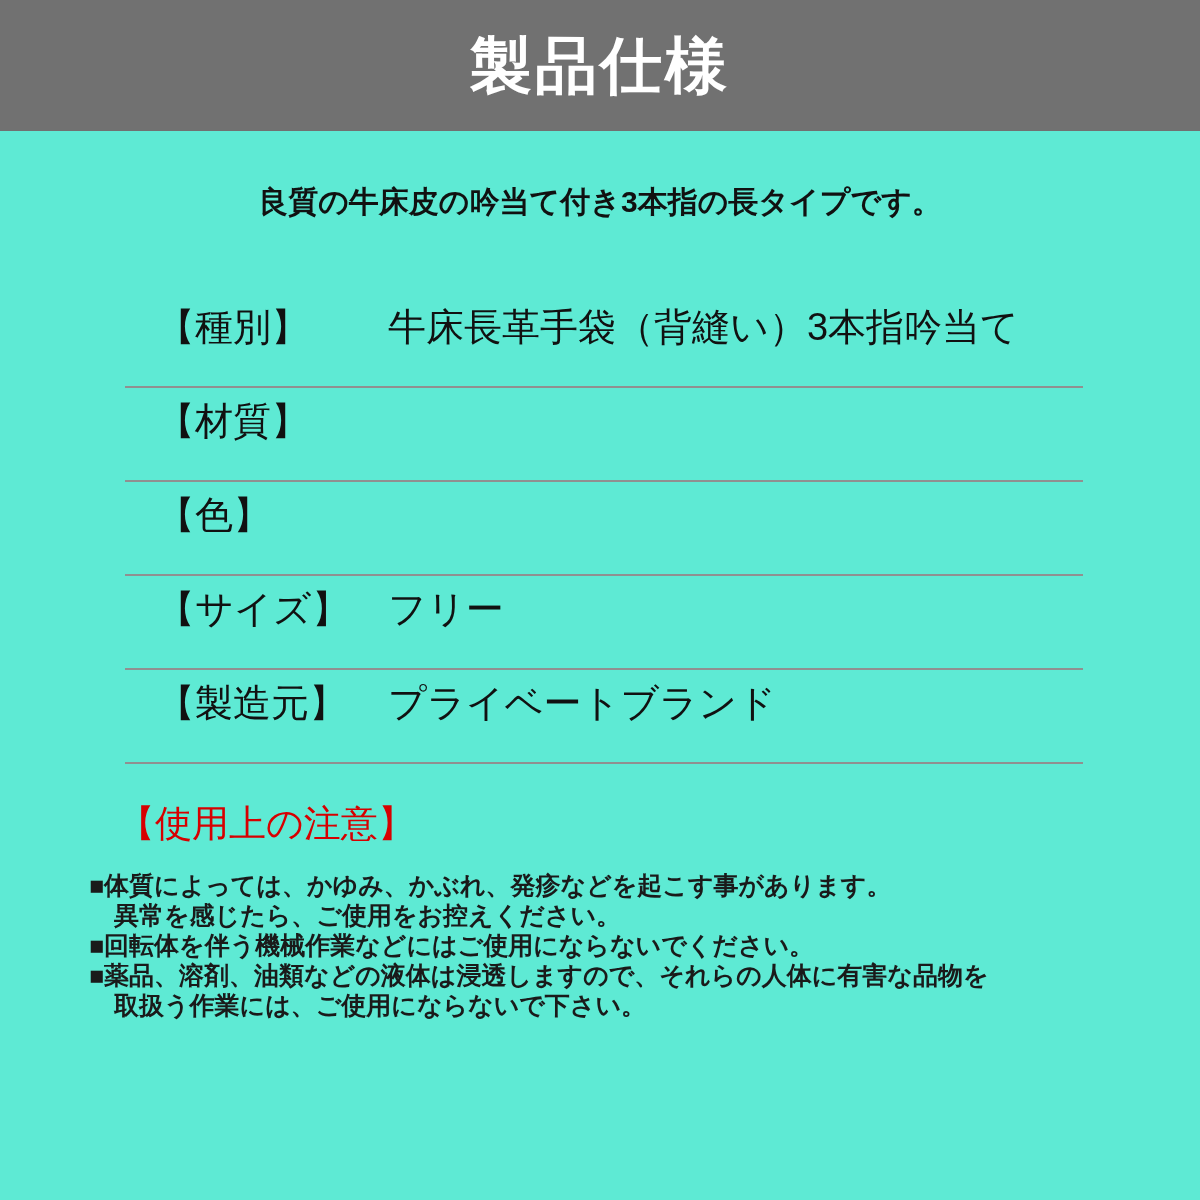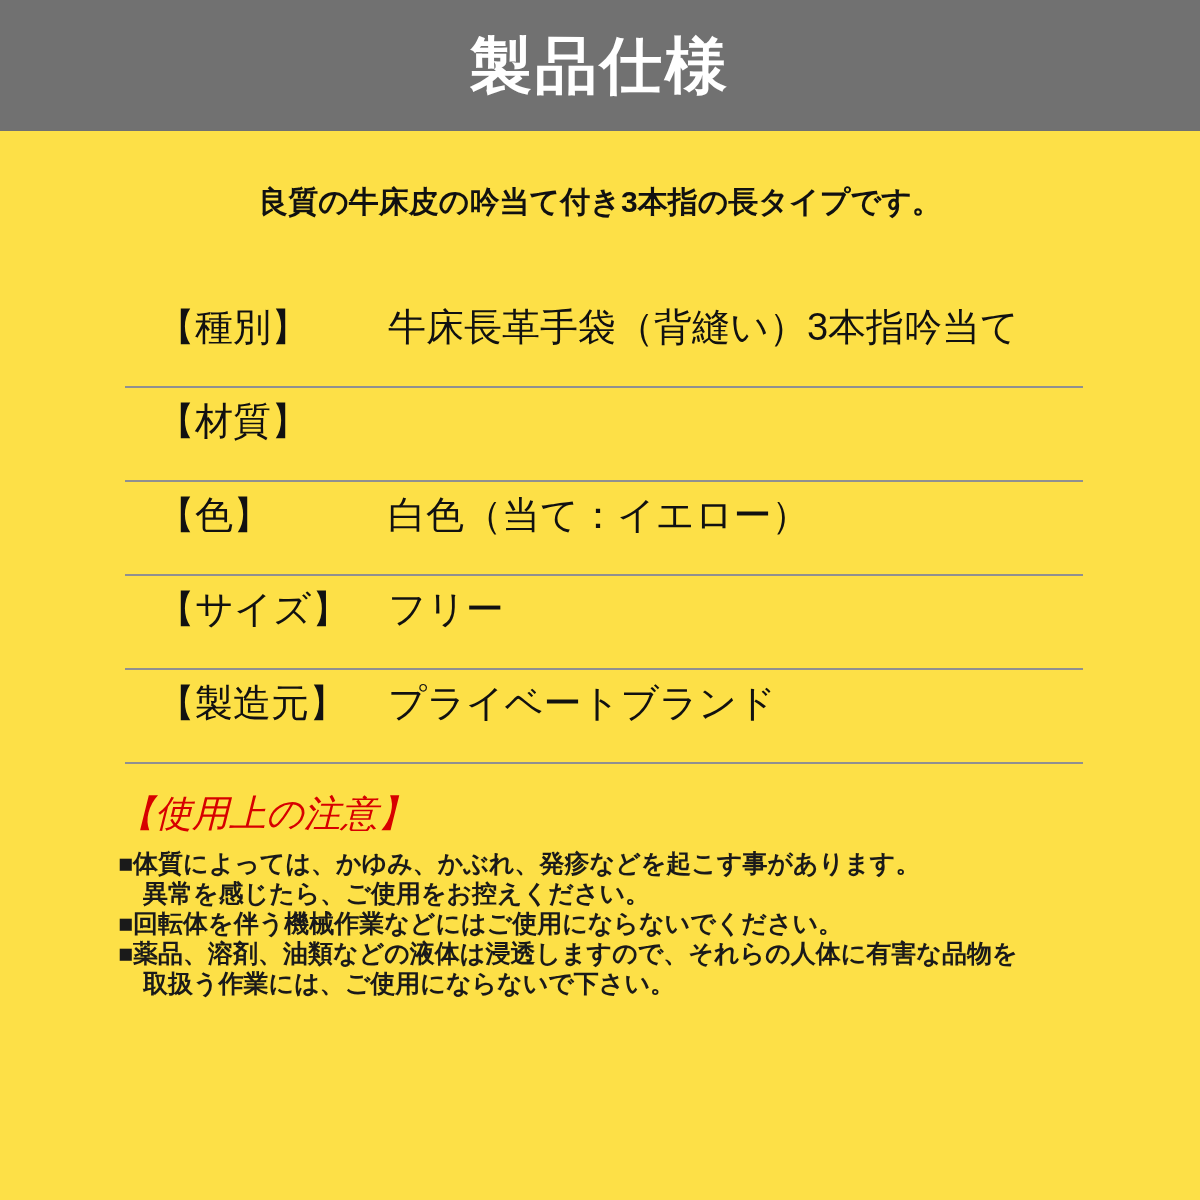--- a/index.html
+++ b/index.html
@@ -11,21 +11,21 @@
     width: 1200px;
     height: 1200px;
     overflow: hidden;
     font-family: "Liberation Sans", "DejaVu Sans", sans-serif;
     color: #111111;
   }
   .page {
     width: 1200px;
     height: 1200px;
     position: relative;
-    background: #fde047;
+    background: #5eead4;
   }
   
   .banner {
     height: 131px;
     background: #717171;
     display: flex;
     align-items: center;
     justify-content: center;
   }
   .banner h1 {
@@ -63,32 +63,31 @@
     padding-left: 32px;
     box-sizing: border-box;
     white-space: nowrap;
   }
   .spec-value {
     flex: 1;
     white-space: nowrap;
   }
   
   .warning-heading {
-    margin: 28px 0 0 118px;
+    margin: 38px 0 0 118px;
     font-size: 37px;
     font-weight: normal;
     line-height: 44px;
     color: #d70000;
-    font-style: italic;
   }
   
   .notes {
     list-style: none;
-    margin: 12px 0 0 0;
-    padding: 0 20px 0 118px;
+    margin: 24px 0 0 0;
+    padding: 0 20px 0 89px;
   }
   .note-item {
     font-size: 25px;
     font-weight: bold;
     line-height: 30px;
     color: #1a1a1a;
     white-space: pre-line;
     padding-left: 25px;
     text-indent: -25px;
   }
@@ -107,21 +106,20 @@
   <div class="spec-table">
     <div class="spec-row">
       <span class="spec-label">【種別】</span>
       <span class="spec-value">牛床長革手袋（背縫い）3本指吟当て</span>
     </div>
     <div class="spec-row">
       <span class="spec-label">【材質】</span>
     </div>
     <div class="spec-row">
       <span class="spec-label">【色】</span>
-      <span class="spec-value">白色（当て：イエロー）</span>
     </div>
     <div class="spec-row">
       <span class="spec-label">【サイズ】</span>
       <span class="spec-value">フリー</span>
     </div>
     <div class="spec-row">
       <span class="spec-label">【製造元】</span>
       <span class="spec-value">プライベートブランド</span>
     </div>
   </div>

